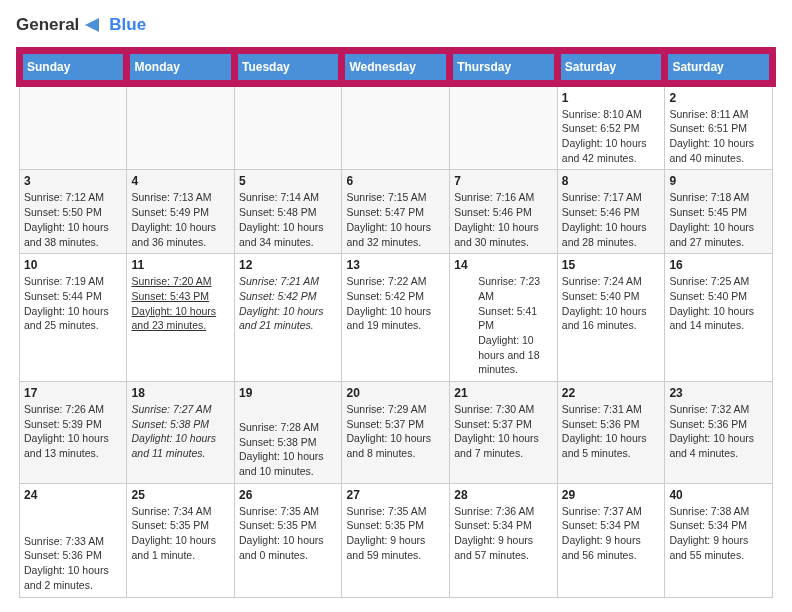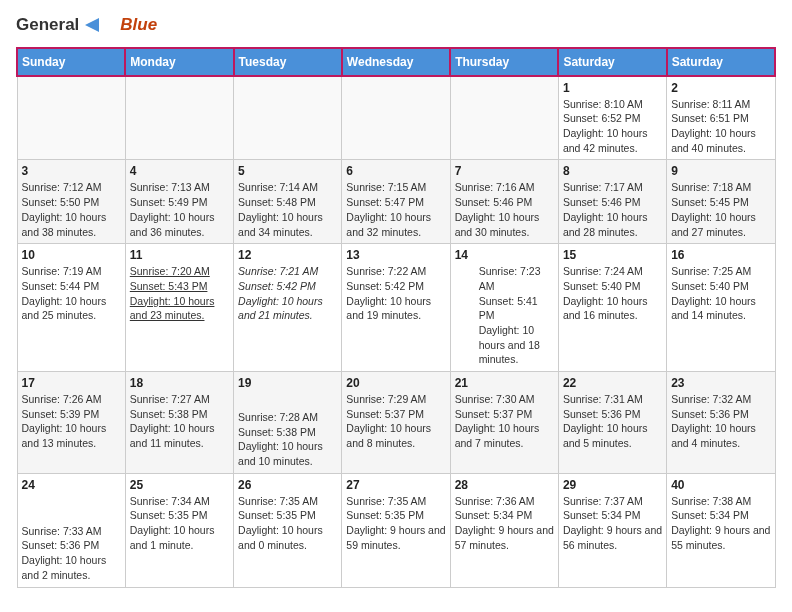--- a/index.html
+++ b/index.html
@@ -37,21 +37,21 @@
       width: 100%;
       border-collapse: collapse;
       font-size: 10.5px;
     }
     .calendar th {
       background: #4a90d9;
       color: #fff;
       padding: 6px 4px;
       text-align: left;
       font-size: 12px;
-      border: 2px solid #be185d;
+      border: 7px solid #be185d;
     }
     .calendar td {
       border: 1px solid #ccc;
       vertical-align: top;
       padding: 4px;
       width: 108px;
       min-height: 80px;
       background: #fff;
     }
     .calendar td.empty {
@@ -77,21 +77,21 @@
 
 <div class="header">
   <div class="logo">
     <div style="display:flex;flex-direction:row;line-height:1.1;">
       <span style="display:flex;align-items:center;gap:2px;">
         <span style="font-size:17px;font-weight:bold;color:#333;">General</span>
         <svg width="22" height="18" viewBox="0 0 22 18">
           <polygon points="4,9 18,2 18,16" fill="#4a90d9"></polygon>
         </svg>
       </span>
-      <span style="font-size:17px;font-weight:bold;color:#c2410c;margin-left:17px;font-style:italic;">Blue</span>
+      <span style="font-size:17px;font-weight:bold;color:#3b82f6;margin-left:6px;">Blue</span>
     </div>
   </div>
   <div class="title-block">
     <div class="month-title"></div>
     <div class="location"></div>
   </div>
 </div>
 
 <table class="calendar">
   <thead>
@@ -215,21 +215,21 @@
       </tr>
       <tr>
         <td>
           <div class="day-number">17</div>
           <div class="day-info" style="white-space: pre-line;">Sunrise: 7:26 AM
 Sunset: 5:39 PM
 Daylight: 10 hours and 13 minutes.</div>
         </td>
         <td>
           <div class="day-number">18</div>
-          <div class="day-info" style="white-space: pre-line;">Sunrise: 7:27 AM
+          <div class="day-info" style="white-space: pre-line; font-style: italic;">Sunrise: 7:27 AM
 Sunset: 5:38 PM
 Daylight: 10 hours and 11 minutes.</div>
         </td>
         <td>
           <div class="day-number">19</div>
           <div class="day-info" style="white-space: pre-line; margin-top: 20px;">Sunrise: 7:28 AM
 Sunset: 5:38 PM
 Daylight: 10 hours and 10 minutes.</div>
         </td>
         <td>

